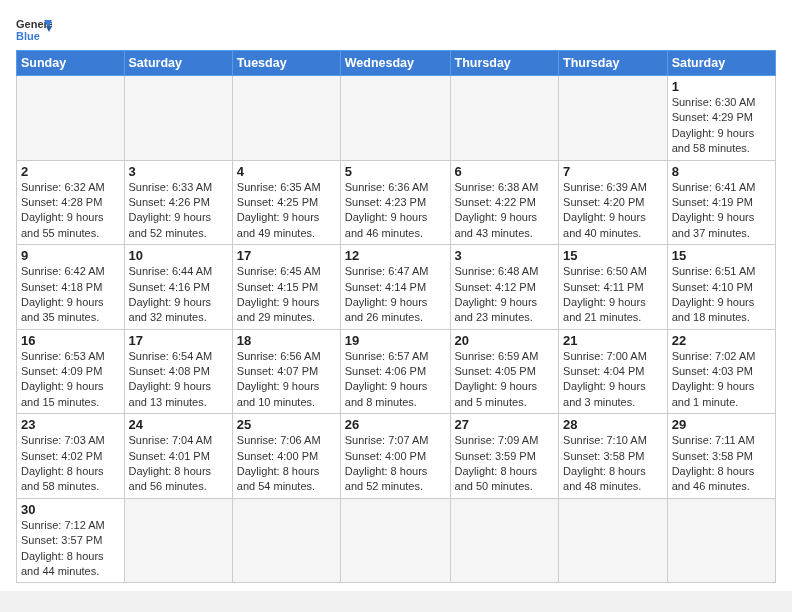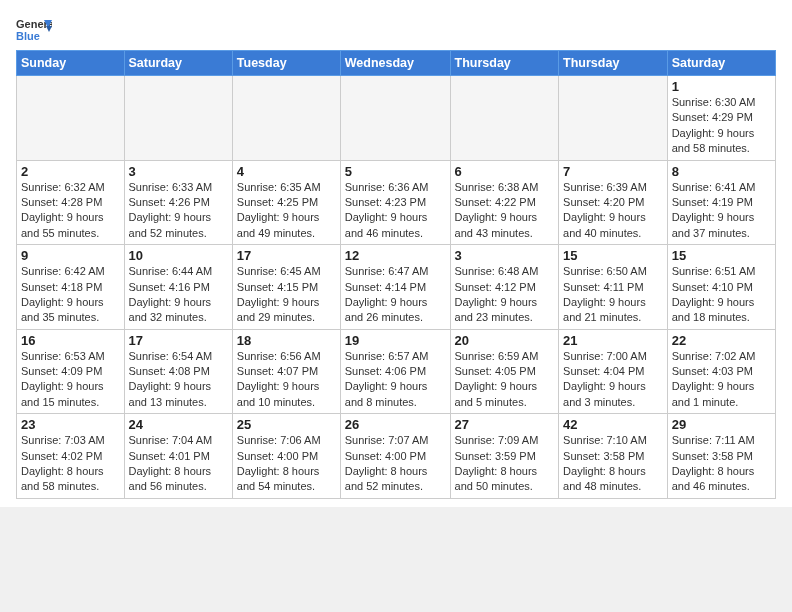--- a/index.html
+++ b/index.html
@@ -233,23 +233,35 @@
           </td>
           <td>
             <span class="day-num">26</span>
             <div class="day-info">Sunrise: 7:07 AM<br>Sunset: 4:00 PM<br>Daylight: 8 hours<br>and 52 minutes.</div>
           </td>
           <td>
             <span class="day-num">27</span>
             <div class="day-info">Sunrise: 7:09 AM<br>Sunset: 3:59 PM<br>Daylight: 8 hours<br>and 50 minutes.</div>
           </td>
           <td>
-            <span class="day-num">42</span>
+            <span class="day-num">28</span>
             <div class="day-info">Sunrise: 7:10 AM<br>Sunset: 3:58 PM<br>Daylight: 8 hours<br>and 48 minutes.</div>
           </td>
           <td>
             <span class="day-num">29</span>
             <div class="day-info">Sunrise: 7:11 AM<br>Sunset: 3:58 PM<br>Daylight: 8 hours<br>and 46 minutes.</div>
           </td>
+        </tr>
+        <tr class="last-row">
+          <td>
+            <span class="day-num">30</span>
+            <div class="day-info">Sunrise: 7:12 AM<br>Sunset: 3:57 PM<br>Daylight: 8 hours<br>and 44 minutes.</div>
+          </td>
+          <td class="empty"></td>
+          <td class="empty"></td>
+          <td class="empty"></td>
+          <td class="empty"></td>
+          <td class="empty"></td>
+          <td class="empty"></td>
         </tr>
       </tbody>
   </table>
 </div>
 
 </body></html>

